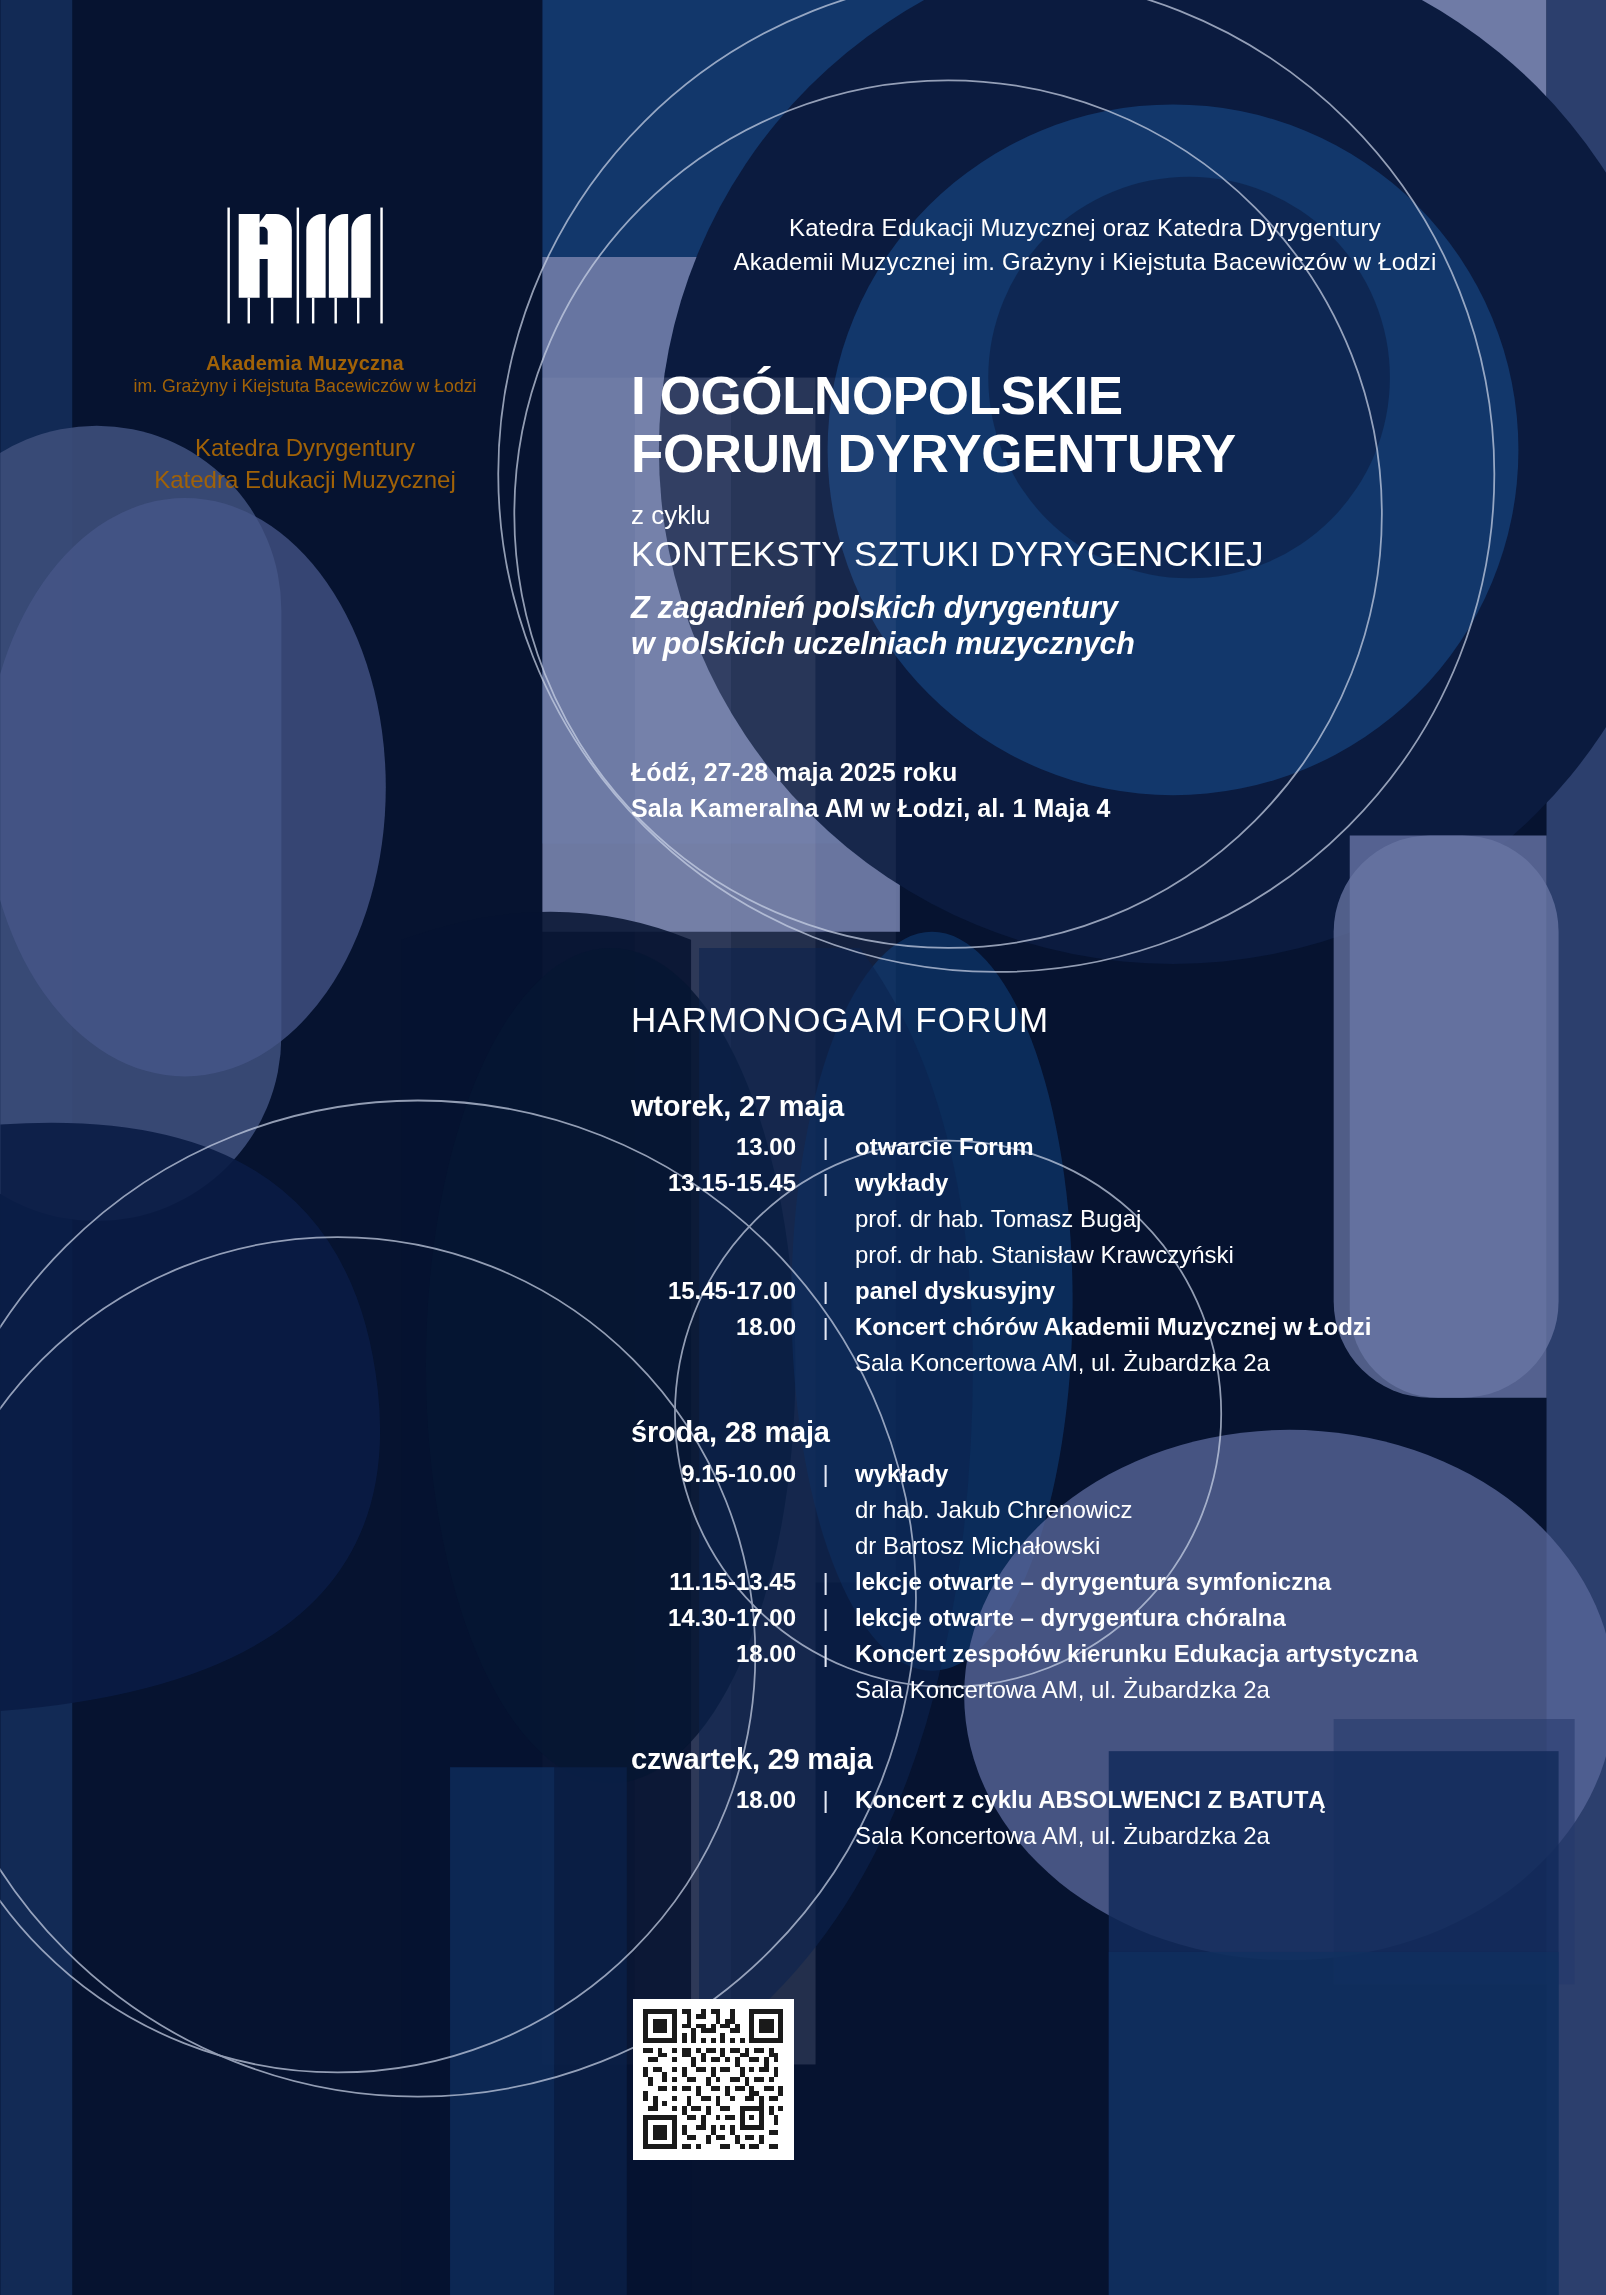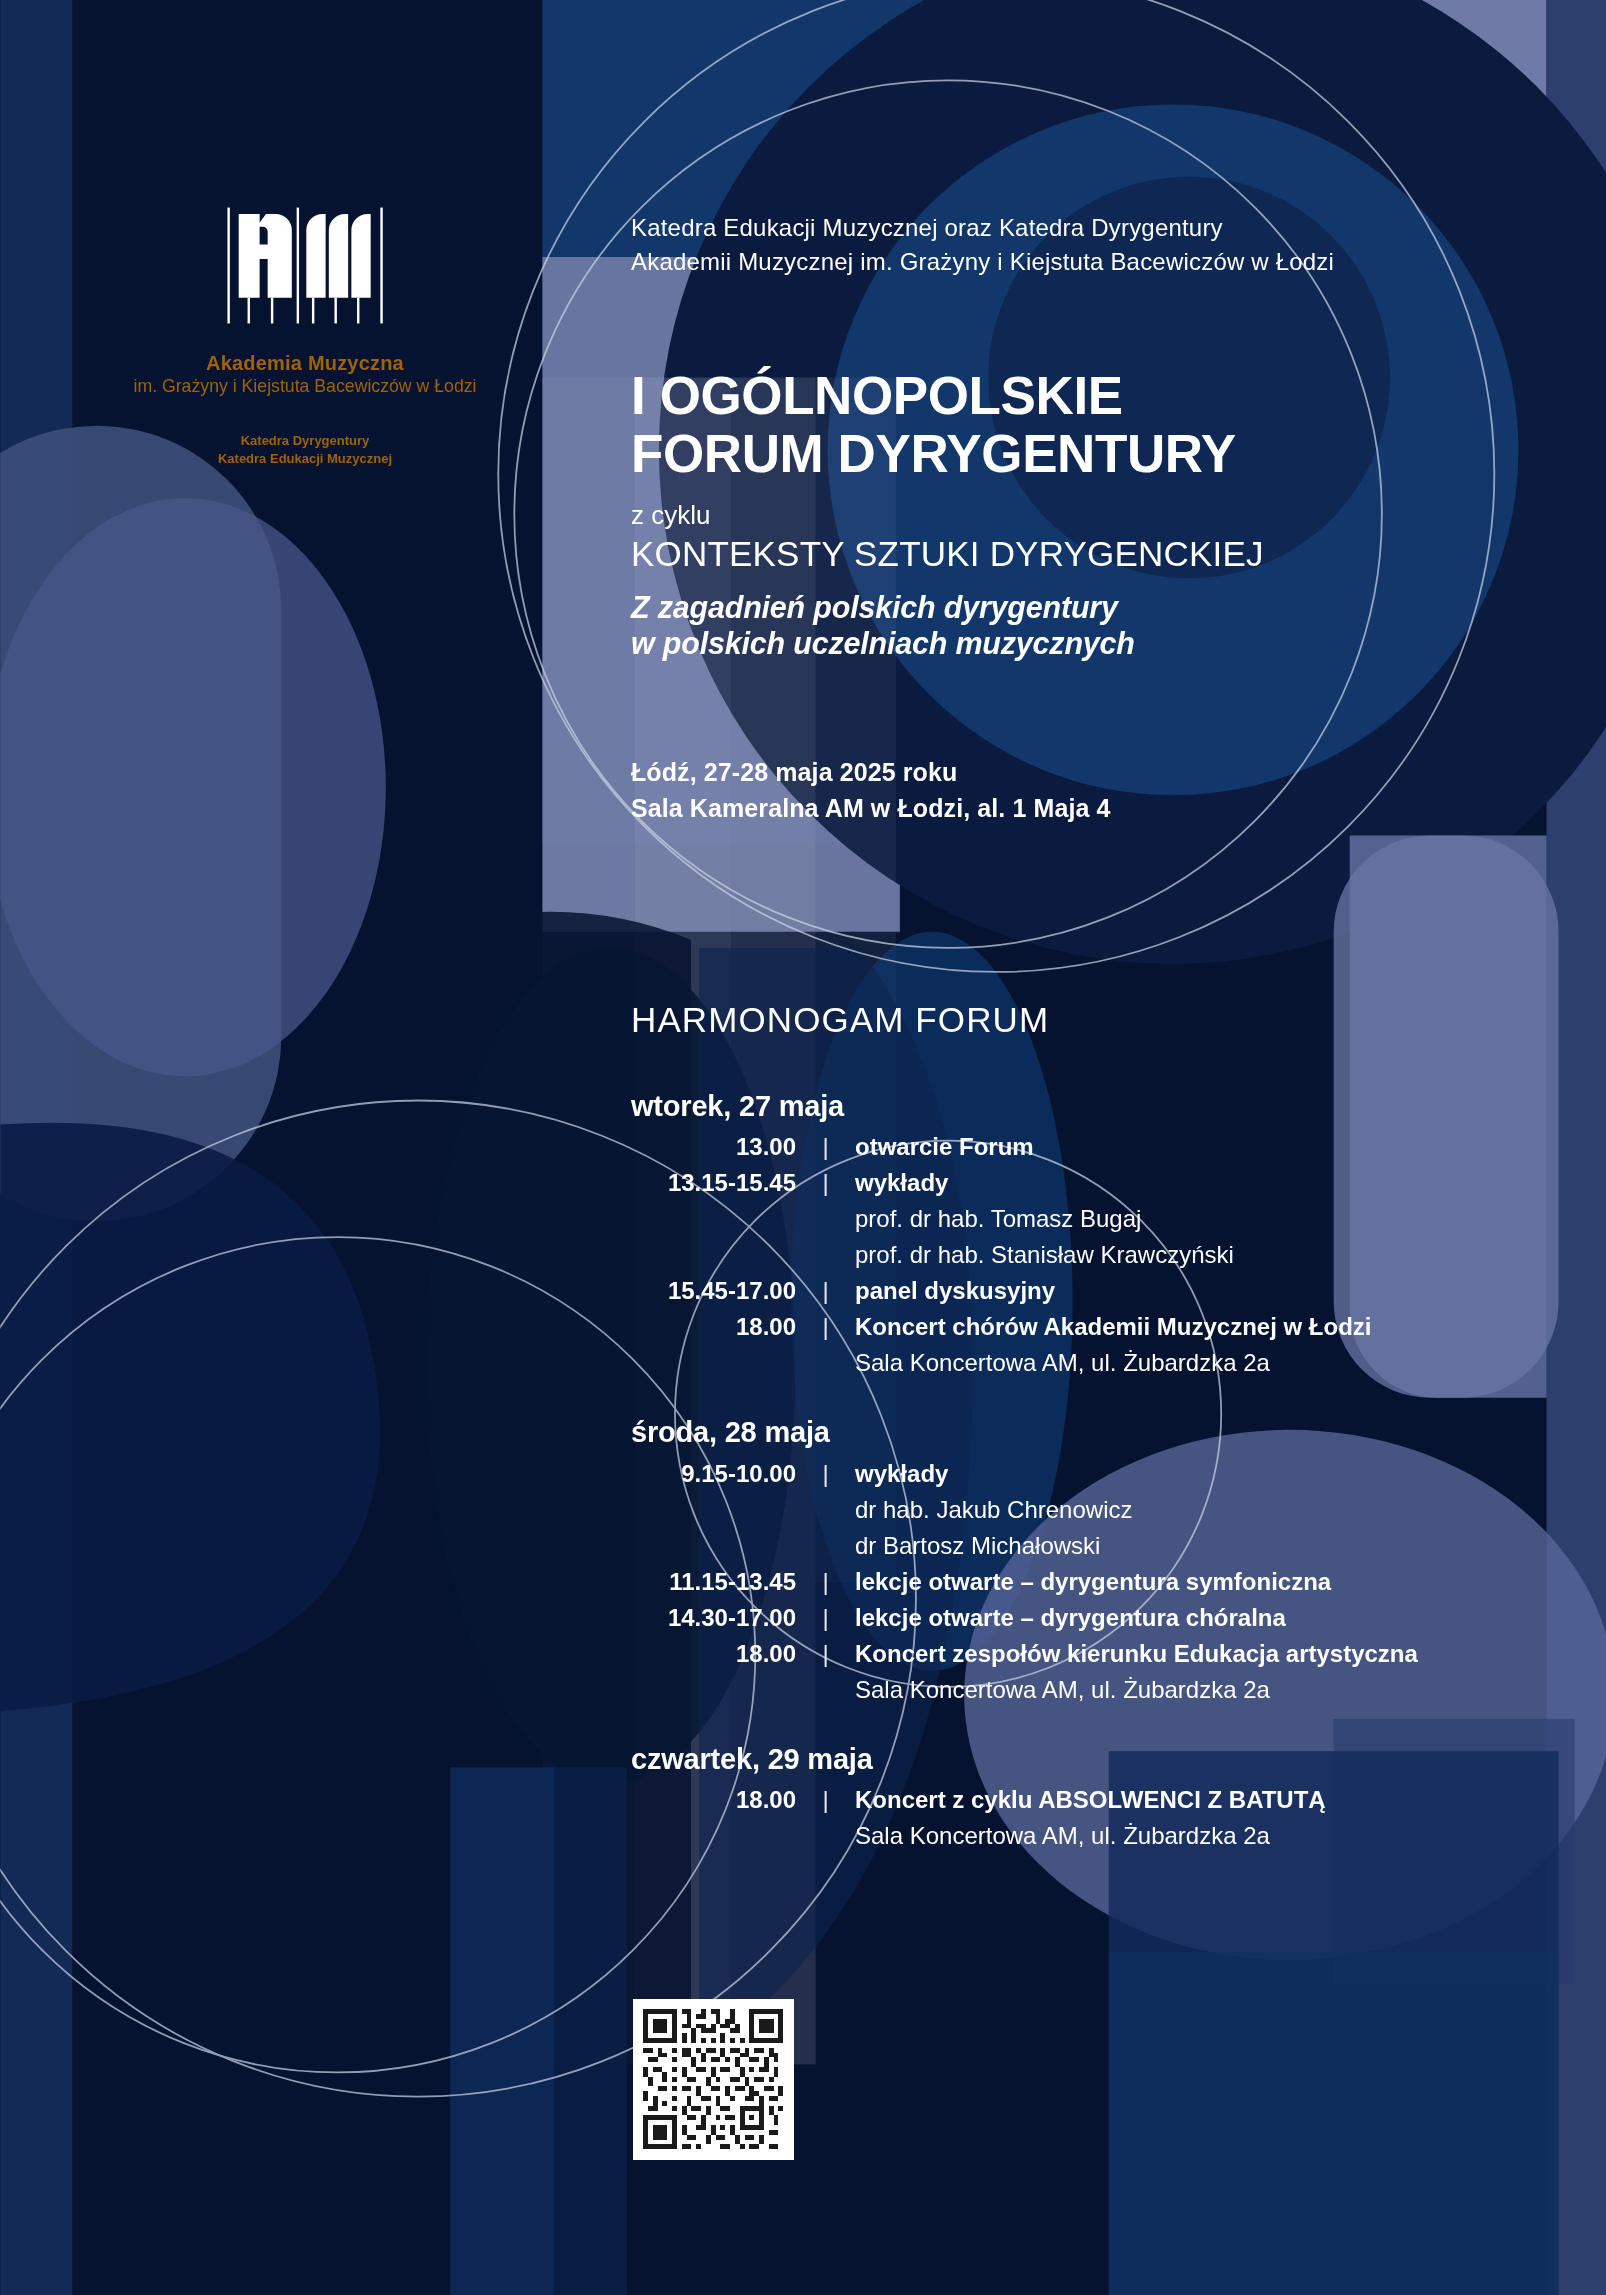--- a/index.html
+++ b/index.html
@@ -30,28 +30,29 @@
   }
   .logo-mark { width:169px; height:129px; margin:0 auto 21px auto; display:block; }
   .logo-name {
     font-size:20px; font-weight:bold; letter-spacing:0.2px;
     line-height:1.28;
   }
   .logo-sub {
     font-size:17.7px; font-weight:400; line-height:1.3; margin-top:-1.6px;
   }
   .logo-depts {
-    margin-top:34px; font-size:13px; font-weight:bold; line-height:1.35;
+    margin-top:34px; font-size:24px; font-weight:normal; line-height:1.35;
   }
 
   
   .inst {
     position:absolute; left:631px; top:211px; width:908px;
     color:#ffffff; font-size:24px; font-weight:300; line-height:1.42;
     letter-spacing:0.2px;
+    text-align:center;
   }
 
   
   .title-wrap { position:absolute; left:631px; top:347px; width:924px; color:#fff;margin-top:20px; }
   .title-main {
     font-size:53px; font-weight:bold; line-height:1.09;
     letter-spacing:-0.4px;
   }
   .title-cycle {
     margin-top:17.7px; font-size:26px; font-weight:300; line-height:1.2;

